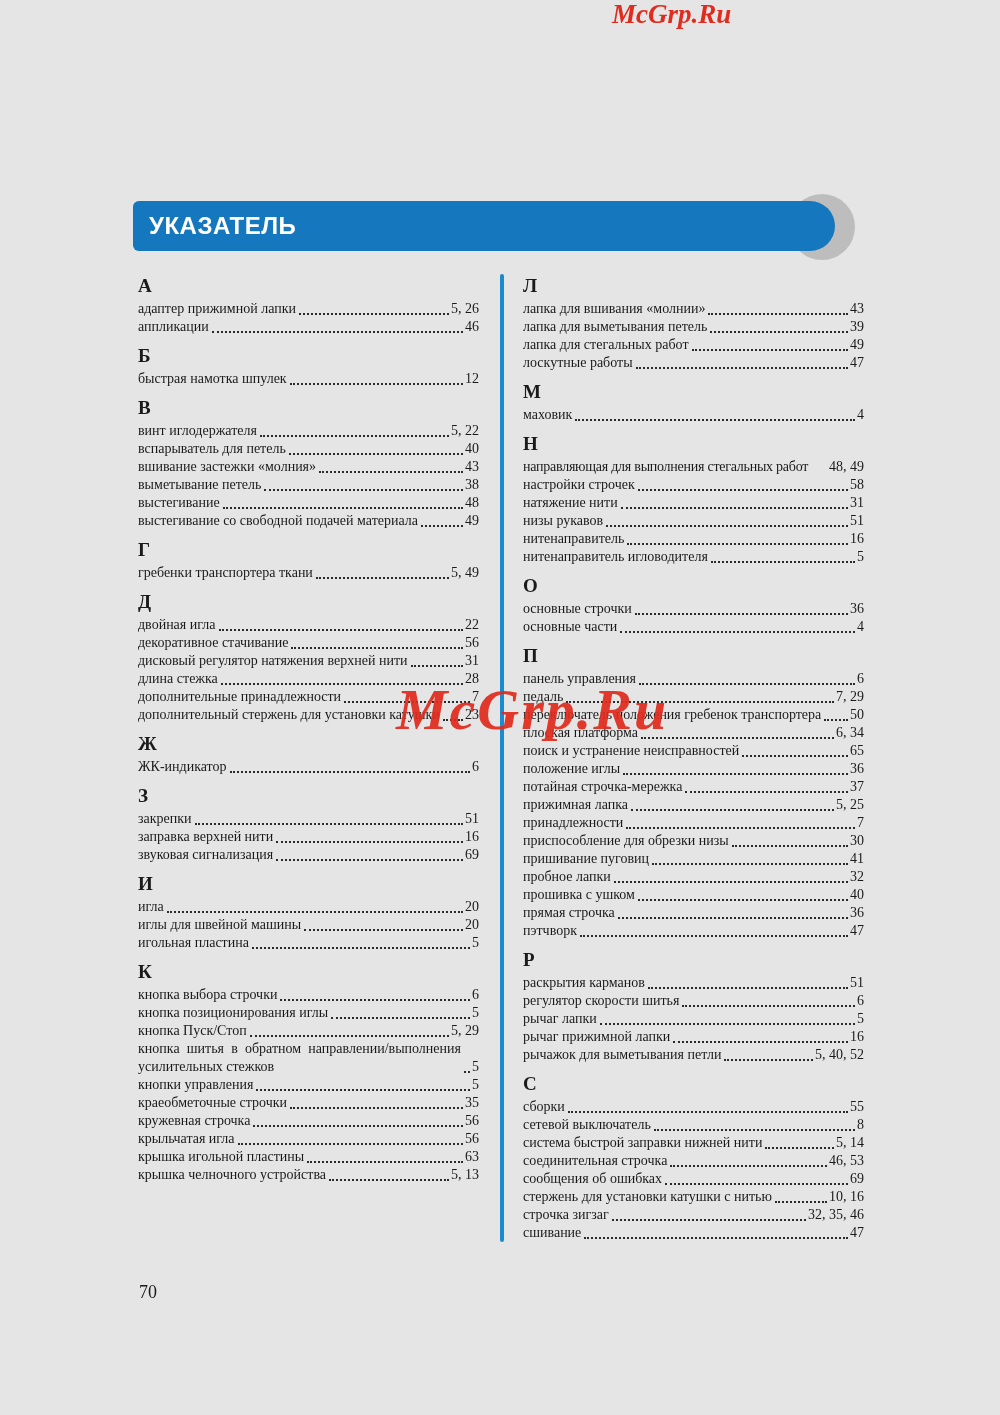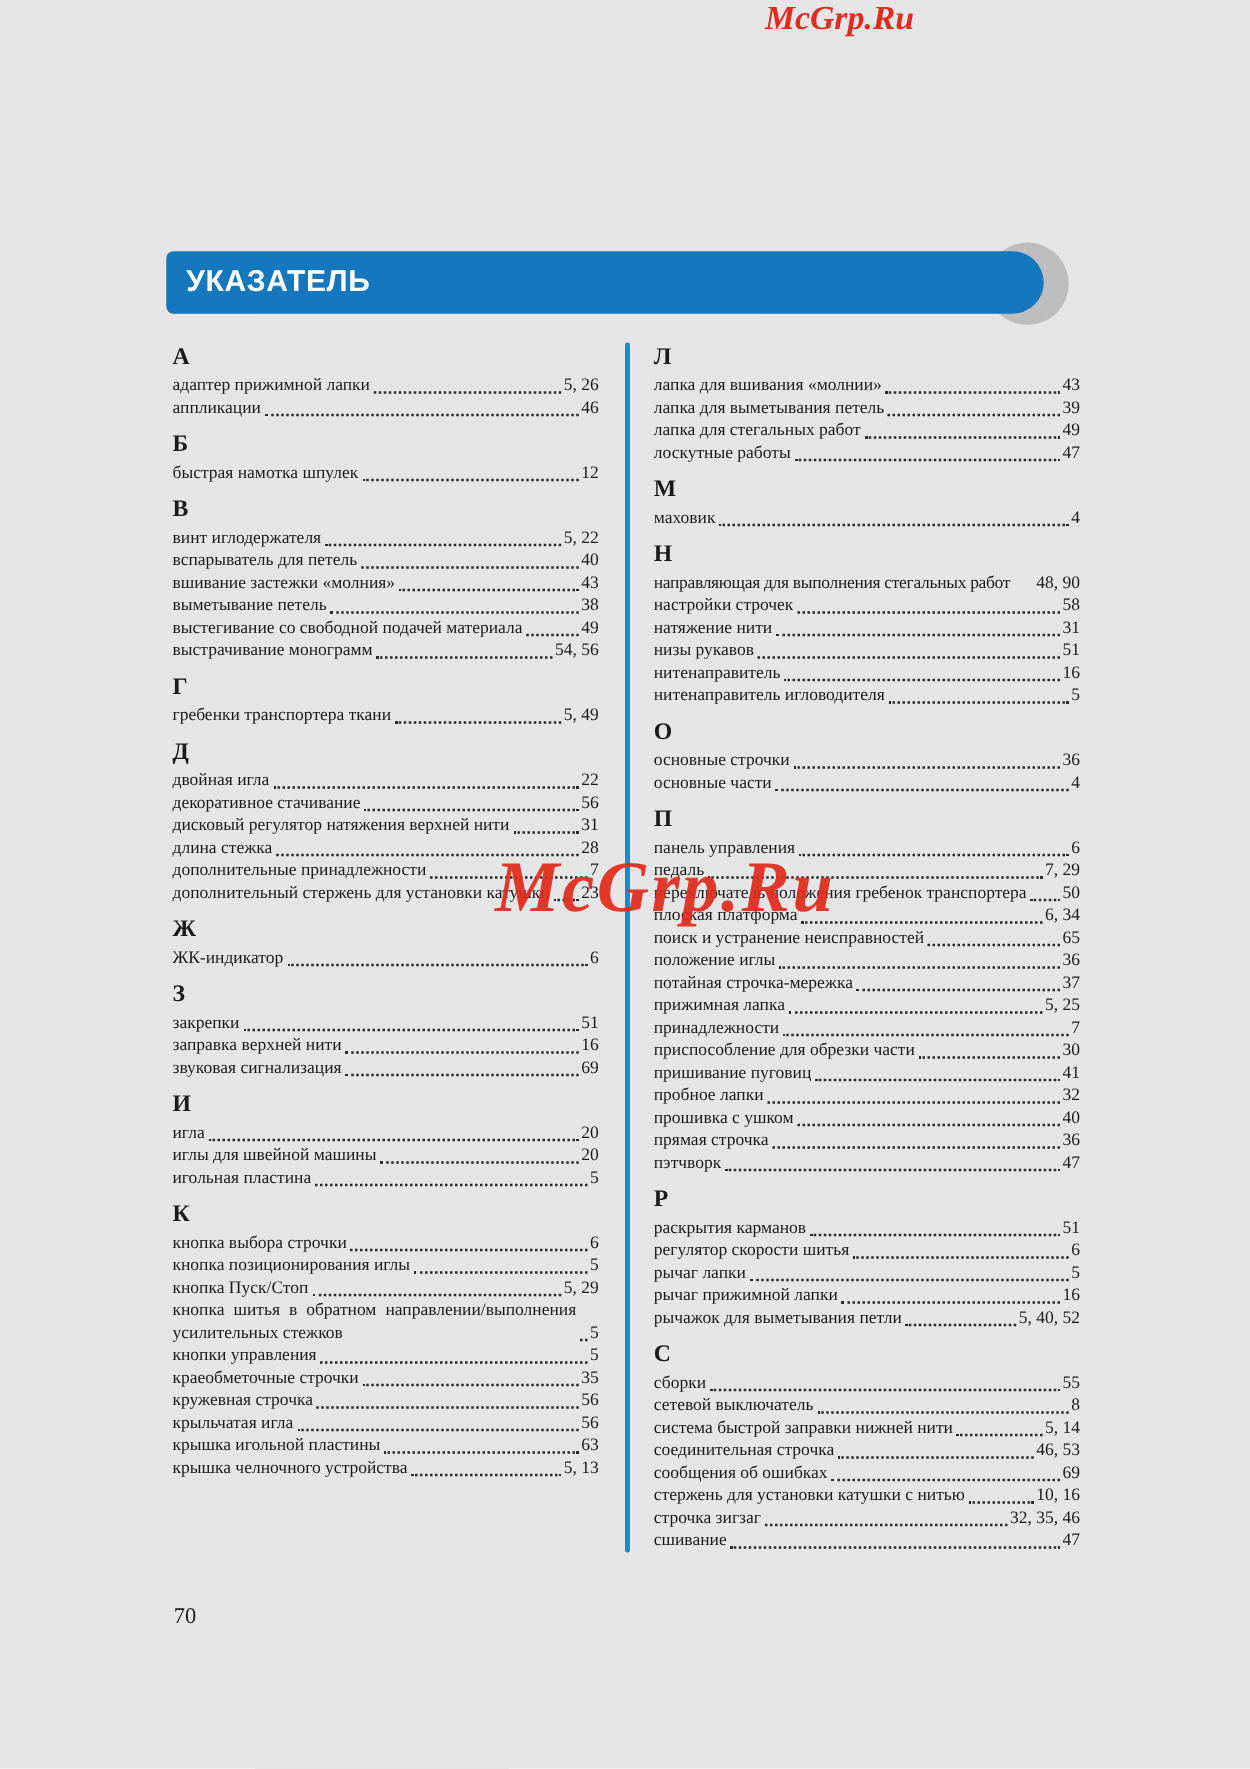--- a/index.html
+++ b/index.html
@@ -203,28 +203,28 @@
             <span class="etext">вшивание застежки «молния»</span>
             <span class="leader"></span>
             <span class="pages">43</span>
           </div>
           <div class="entry">
             <span class="etext">выметывание петель</span>
             <span class="leader"></span>
             <span class="pages">38</span>
           </div>
           <div class="entry">
+            <span class="etext">выстегивание</span>
+            <span class="leader"></span>
+            <span class="pages">48</span>
+          </div>
+          <div class="entry">
             <span class="etext">выстегивание со свободной подачей материала</span>
             <span class="leader"></span>
             <span class="pages">49</span>
-          </div>
-          <div class="entry">
-            <span class="etext">выстрачивание монограмм</span>
-            <span class="leader"></span>
-            <span class="pages">54, 56</span>
           </div>
         </section>
         <section class="index-section">
           <h2 class="letter">Г</h2>
           <div class="entry">
             <span class="etext">гребенки транспортера ткани</span>
             <span class="leader"></span>
             <span class="pages">5, 49</span>
           </div>
         </section>
@@ -390,21 +390,21 @@
             <span class="etext">маховик</span>
             <span class="leader"></span>
             <span class="pages">4</span>
           </div>
         </section>
         <section class="index-section">
           <h2 class="letter">Н</h2>
           <div class="entry no-dots">
             <span class="etext">направляющая для выполнения стегальных работ</span>
             <span class="leader no-dots"></span>
-            <span class="pages">48, 90</span>
+            <span class="pages">48, 49</span>
           </div>
           <div class="entry">
             <span class="etext">настройки строчек</span>
             <span class="leader"></span>
             <span class="pages">58</span>
           </div>
           <div class="entry">
             <span class="etext">натяжение нити</span>
             <span class="leader"></span>
             <span class="pages">31</span>
@@ -479,21 +479,21 @@
             <span class="etext">прижимная лапка</span>
             <span class="leader"></span>
             <span class="pages">5, 25</span>
           </div>
           <div class="entry">
             <span class="etext">принадлежности</span>
             <span class="leader"></span>
             <span class="pages">7</span>
           </div>
           <div class="entry">
-            <span class="etext">приспособление для обрезки части</span>
+            <span class="etext">приспособление для обрезки низы</span>
             <span class="leader"></span>
             <span class="pages">30</span>
           </div>
           <div class="entry">
             <span class="etext">пришивание пуговиц</span>
             <span class="leader"></span>
             <span class="pages">41</span>
           </div>
           <div class="entry">
             <span class="etext">пробное лапки</span>

